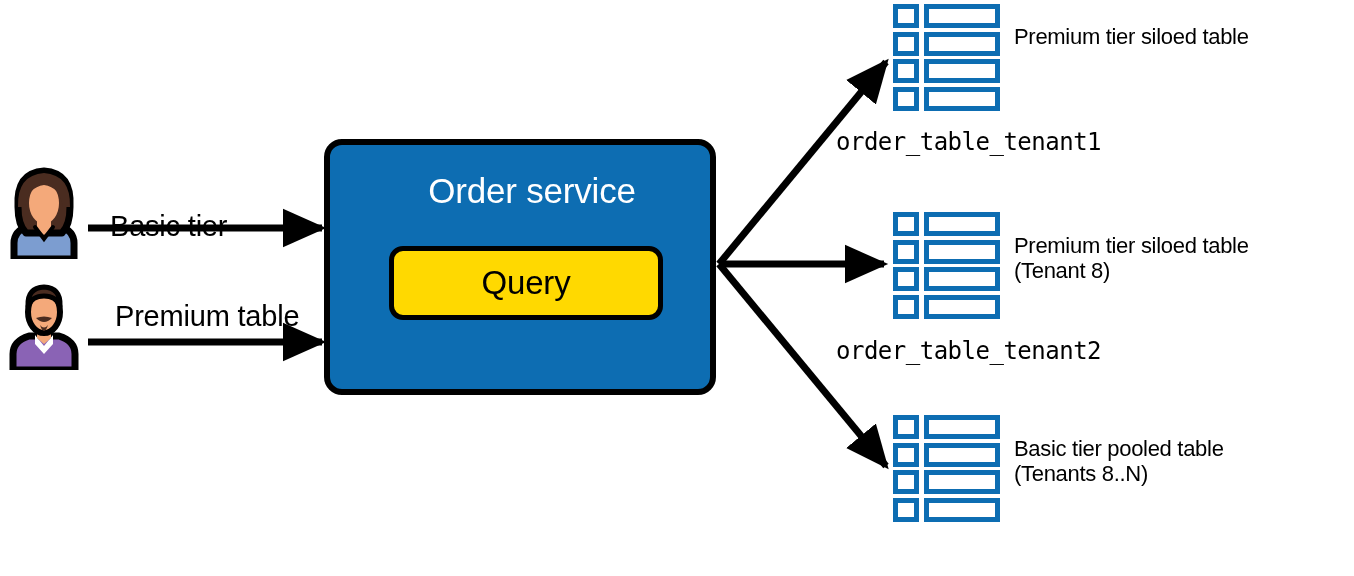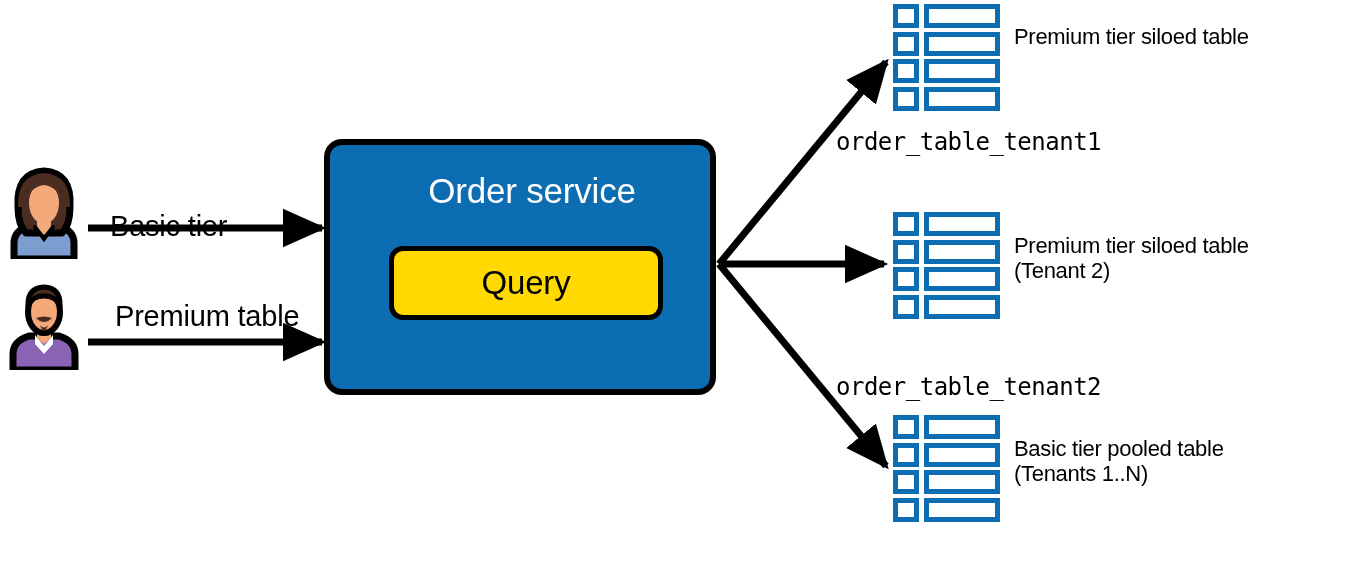--- a/index.html
+++ b/index.html
@@ -230,23 +230,23 @@
         <div class="cell-val"></div>
       </div>
       <div class="table-row-icon">
         <div class="cell-key"></div>
         <div class="cell-val"></div>
       </div>
     </div>
   </div>
   <div class="abs node-caption" style="left:1014px; top:234px;">
     <div>Premium tier siloed table</div>
-    <div>(Tenant 2)</div>
-  </div>
-  <div class="abs node-code" style="left:836px; top:337px;margin-top:36px;">order_table_tenant2</div>
+    <div>(Tenant 8)</div>
+  </div>
+  <div class="abs node-code" style="left:836px; top:337px;">order_table_tenant2</div>
 
   <div class="abs" style="left:893px; top:415px;">
     <div class="table-icon">
       <div class="table-row-icon">
         <div class="cell-key"></div>
         <div class="cell-val"></div>
       </div>
       <div class="table-row-icon">
         <div class="cell-key"></div>
         <div class="cell-val"></div>
@@ -256,16 +256,16 @@
         <div class="cell-val"></div>
       </div>
       <div class="table-row-icon">
         <div class="cell-key"></div>
         <div class="cell-val"></div>
       </div>
     </div>
   </div>
   <div class="abs node-caption" style="left:1014px; top:437px;">
     <div>Basic tier pooled table</div>
-    <div>(Tenants 1..N)</div>
+    <div>(Tenants 8..N)</div>
   </div>
 
 </div>
 
 </body></html>

